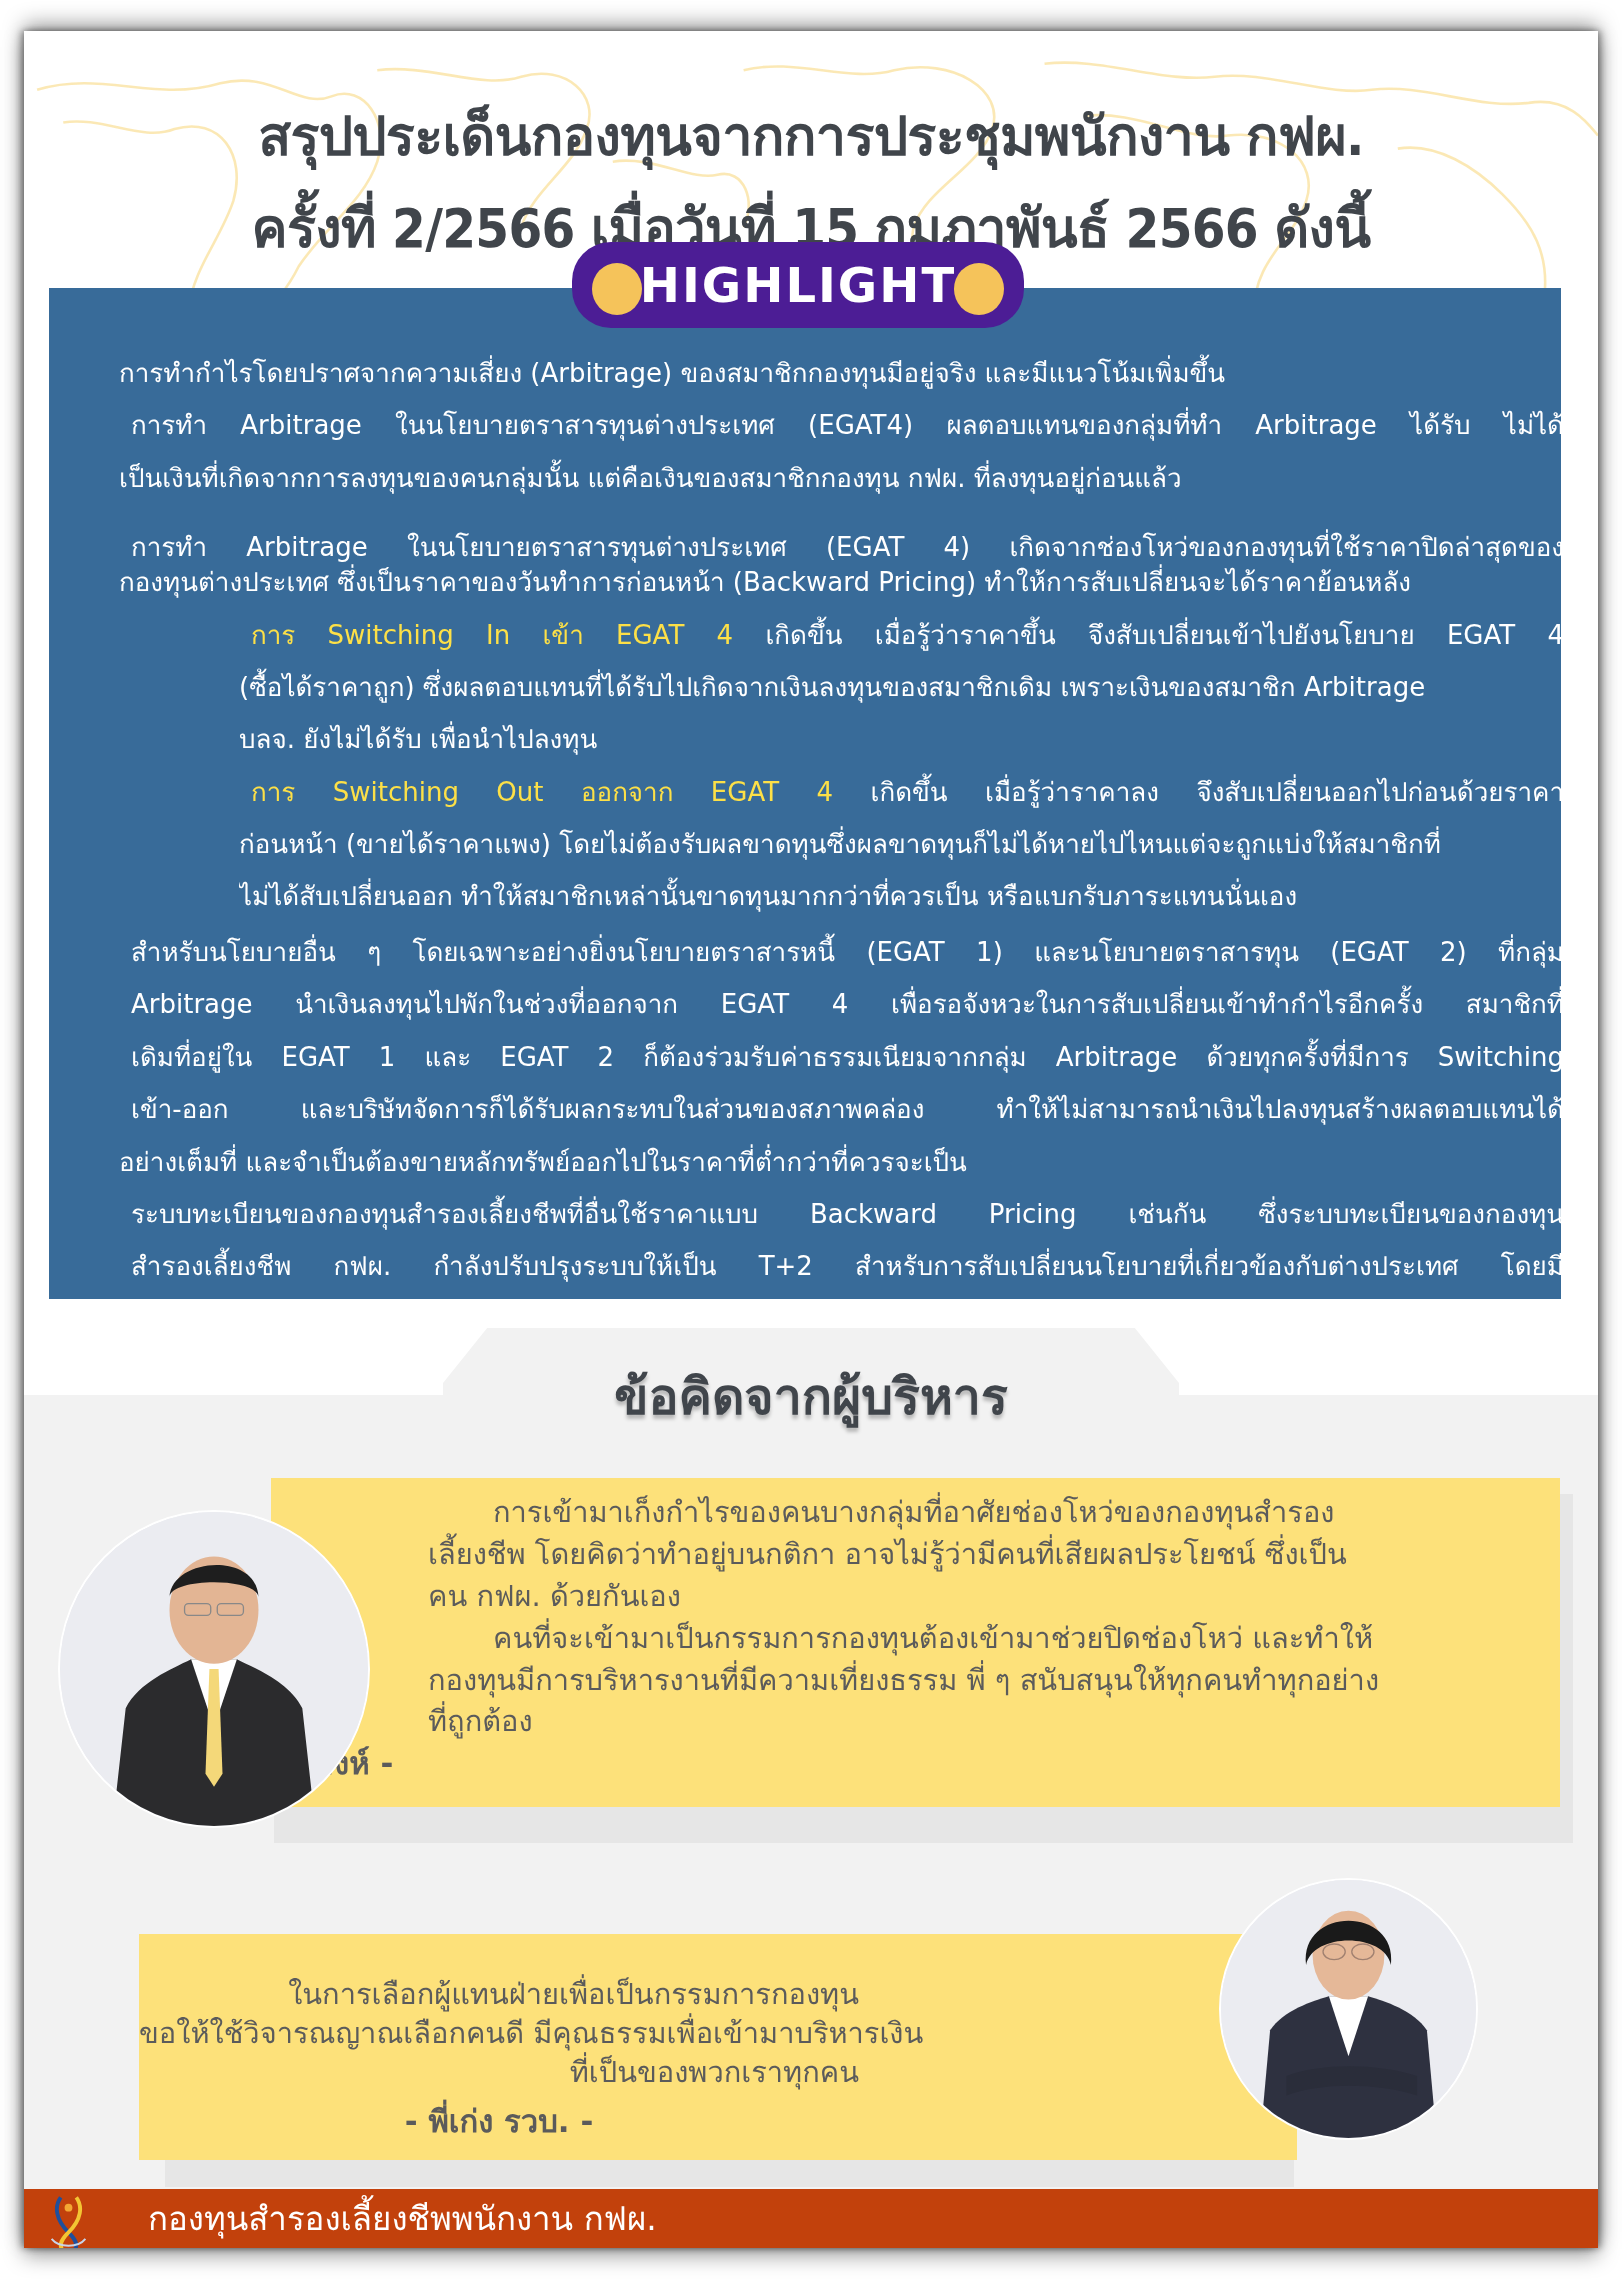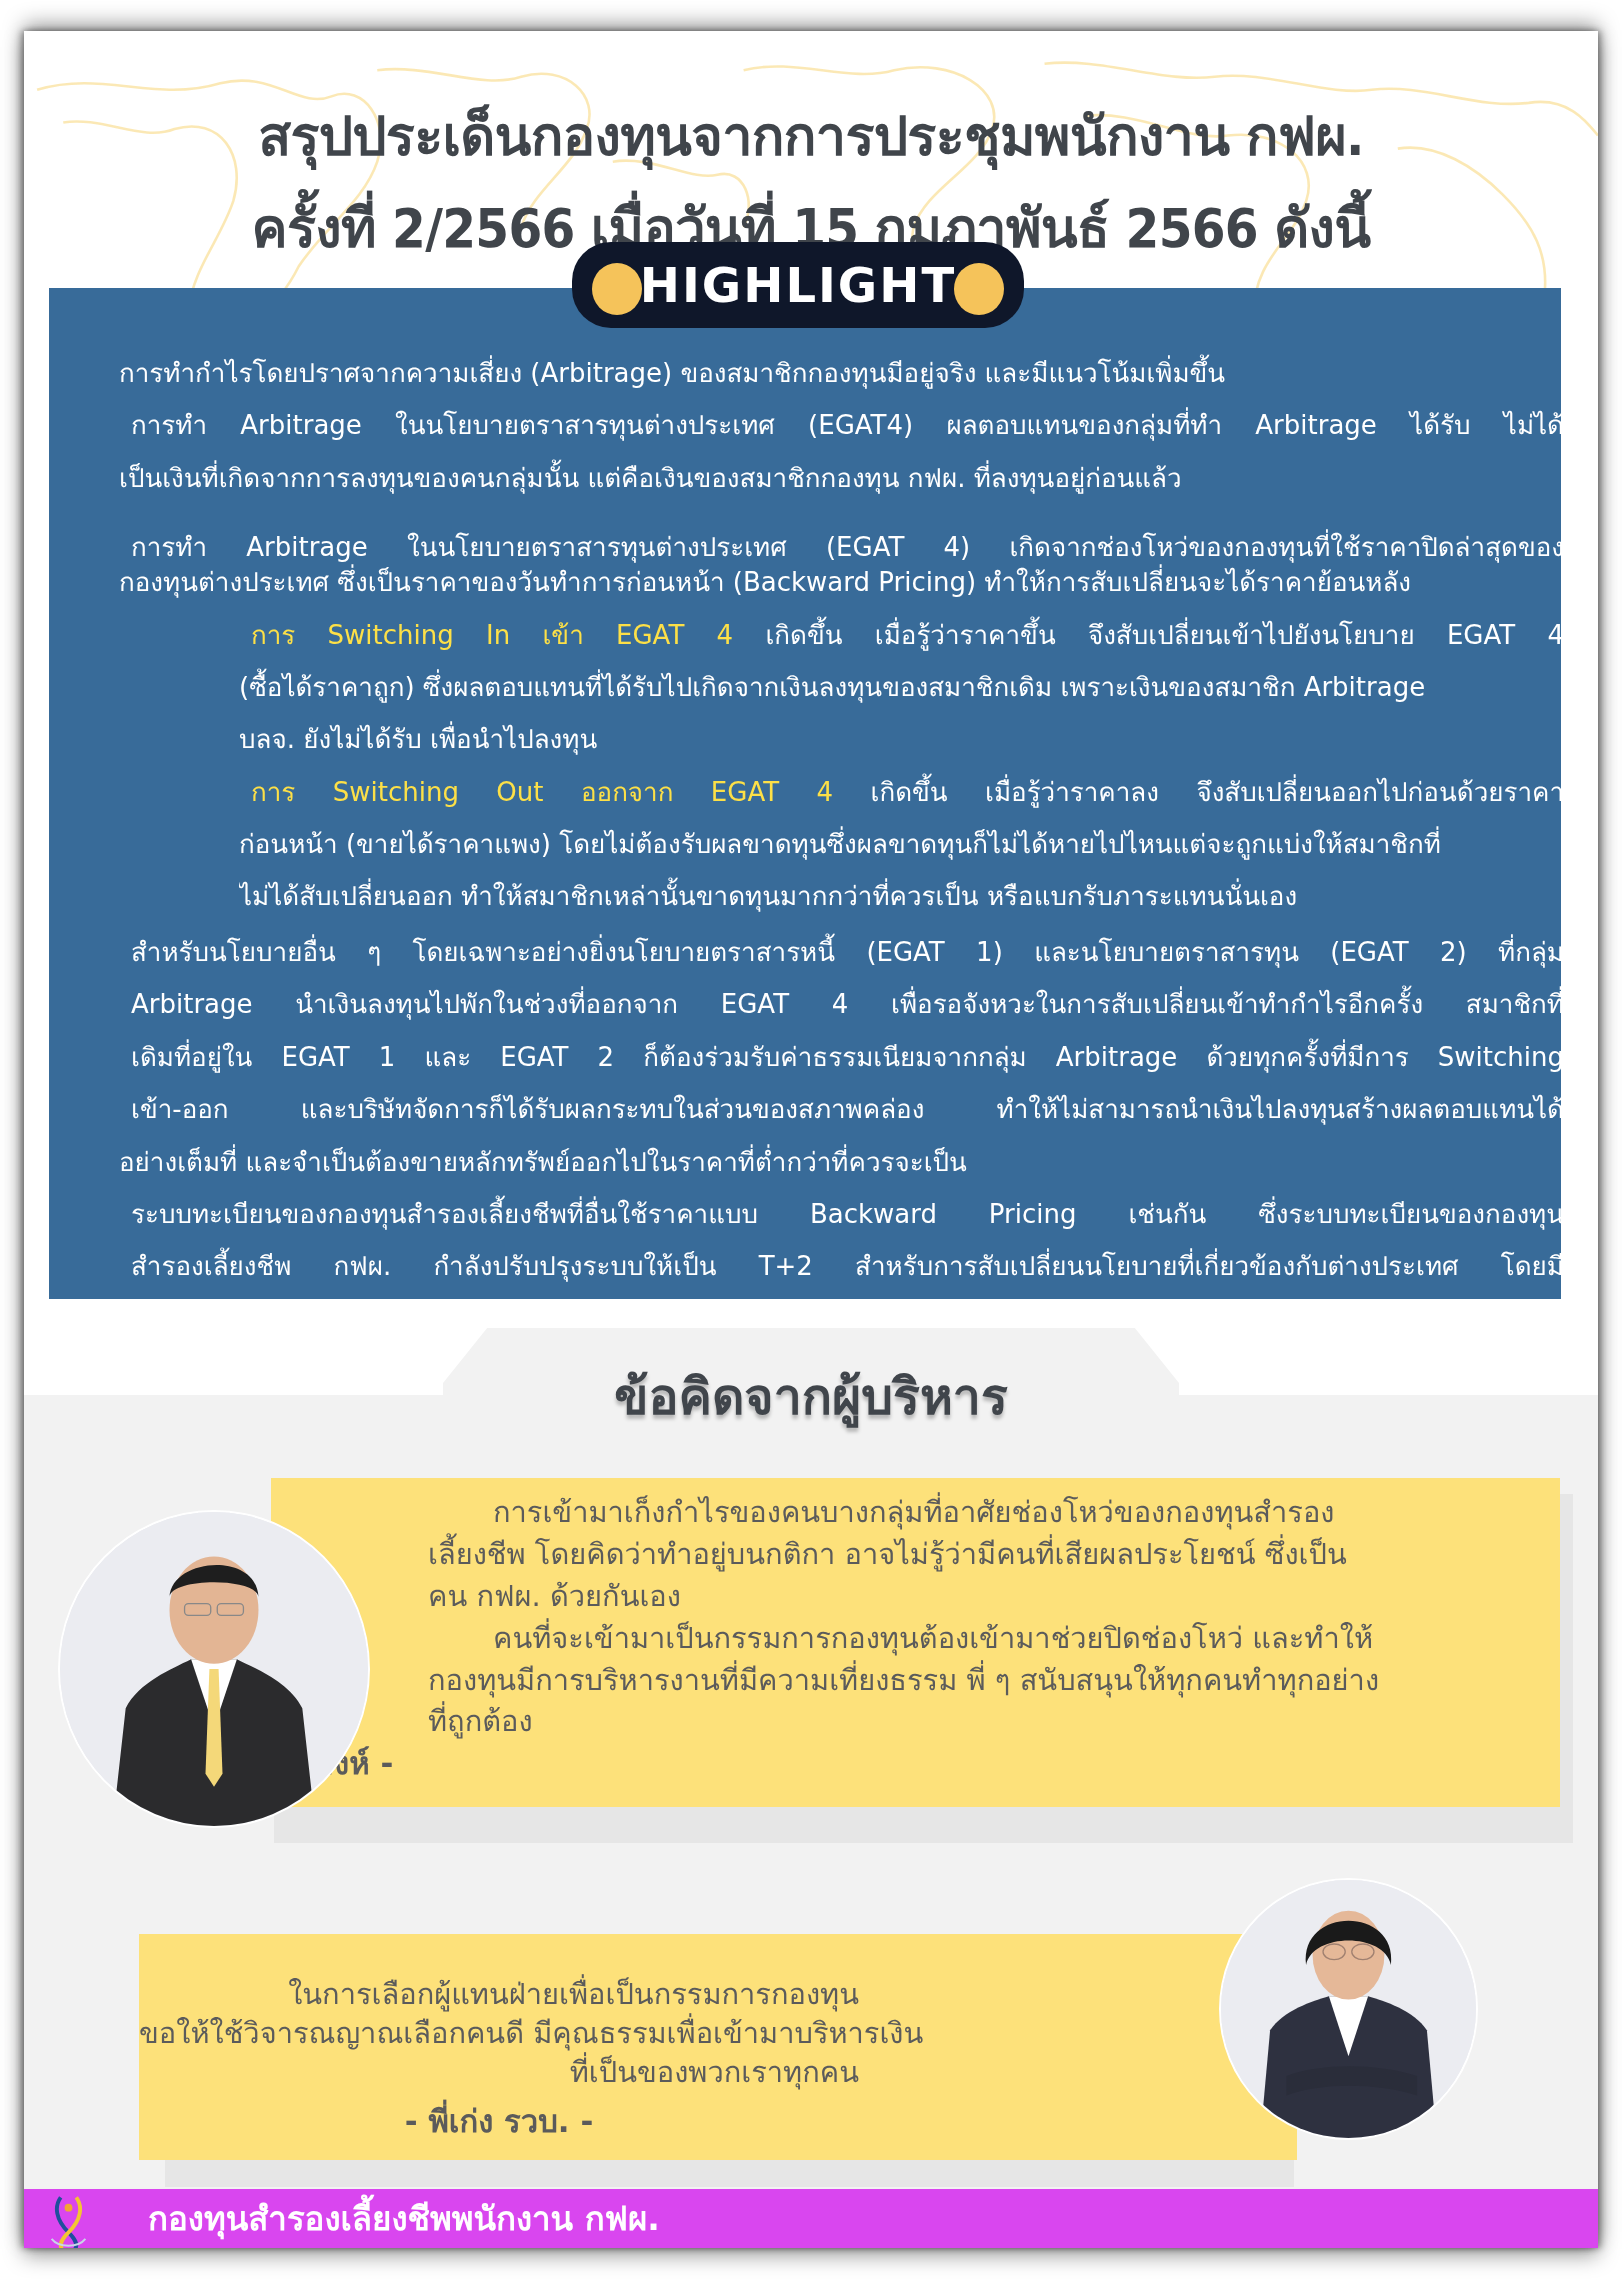--- a/index.html
+++ b/index.html
@@ -22,21 +22,21 @@
     font-family:"DejaVu Sans Condensed","DejaVu Sans",sans-serif;
     letter-spacing:-0.7px;
   }
   .title .line { display:block; white-space:nowrap; }
   .blue-box {
     position:absolute; left:25px; top:257px; width:1512px; height:1011px;
     background:#386b99;
   }
   .pill {
     position:absolute; left:548px; top:211px; width:452px; height:86px;
-    background:#0f172a; border-radius:39px; z-index:3;
+    background:#4c1d95; border-radius:39px; z-index:3;
     display:flex; align-items:center; justify-content:center;
   }
   .pill .dot { position:absolute; top:21px; width:50px; height:52px; border-radius:50%; background:#f5c35a; }
   .pill .dot.l { left:19.6px; }
   .pill .dot.r { right:19.6px; }
   .pill .label { color:#ffffff; font-weight:bold; font-size:48px; letter-spacing:2px; font-family:"DejaVu Sans","Liberation Sans",sans-serif; }
   .bullets { position:absolute; left:0; top:59px; width:1512px; color:#ffffff; font-size:26px; }
   .row { position:absolute; left:70px; width:1433px; height:52px; line-height:52px; white-space:nowrap; overflow:hidden; }
   .row.just { text-align:justify; text-align-last:justify;margin-left:12px; }
   .row.indent { left:190px; width:1313px; }
@@ -61,21 +61,21 @@
   .q1 .ln { position:absolute; left:157px; width:1086px; font-size:29px; line-height:42px; white-space:nowrap; }
   .q1 .ln.ind { left:222px; width:1021px; }
   .q1 .sig { position:absolute; left:0; width:1289px; text-align:left; font-size:31px; font-weight:bold; }
   .q2s { left:141px; top:1920px; width:1129px; height:236px; }
   .q2 { left:115px; top:1903px; width:1158px; height:226px; }
   .q2 .ln { position:absolute; left:0; width:720px; text-align:right; font-size:29px; line-height:39px; white-space:nowrap; }
   .q2 .sig { position:absolute; left:0; width:720px; text-align:center; font-size:31px; font-weight:bold; }
   .photo { position:absolute; border-radius:50%; background:#ebecf1; border:2px solid #ffffff; overflow:hidden; }
   .p1 { left:34px; top:1479px; width:308px; height:314px; }
   .p2 { left:1195px; top:1847px; width:255px; height:258px; }
-  .footer { position:absolute; left:0; top:2158px; width:1574px; height:59px; background:#d946ef;font-weight:bold; }
+  .footer { position:absolute; left:0; top:2158px; width:1574px; height:59px; background:#c2410c; }
   .footer .txt { position:absolute; left:124px; top:0; line-height:59px; color:#ffffff; font-size:33px; }
   .footer .logo { position:absolute; left:25px; top:3.9px; width:39px; height:58px; }
 </style>
 </head>
 <body>
 
 <div class="card">
 
   <svg class="map-bg" viewBox="0 0 2406 430" preserveAspectRatio="none">
     <g fill="none" stroke="#f8d77a" stroke-width="4">

